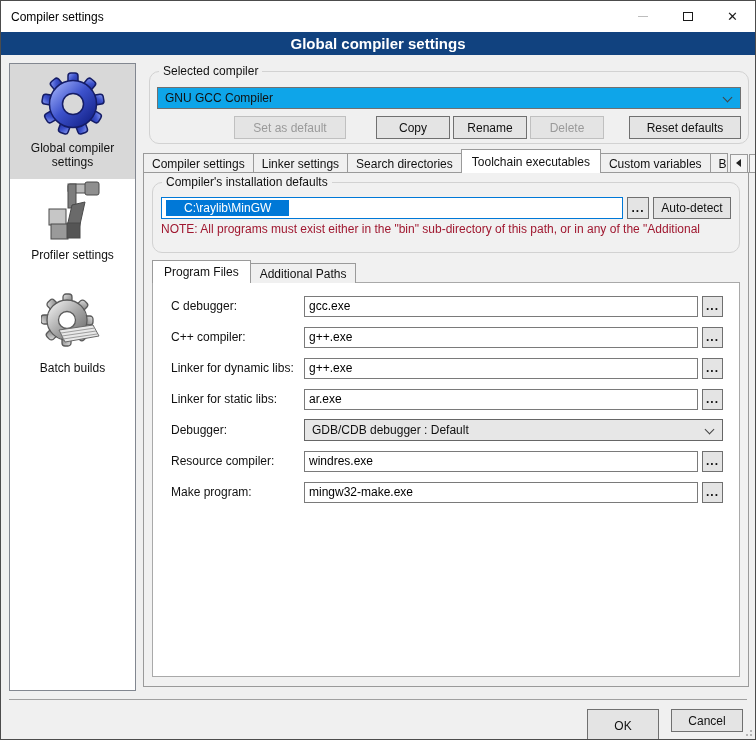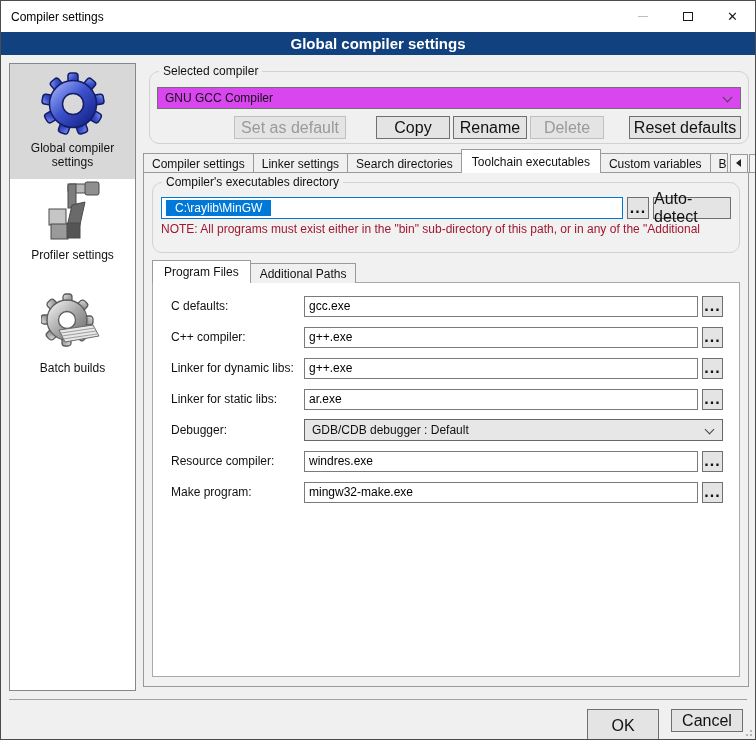--- a/index.html
+++ b/index.html
@@ -43,32 +43,32 @@
 
   
   .groupbox {
     position:absolute; border:1px solid #d2d2d2; border-radius:10px; background:transparent;
   }
   .legend {
     position:absolute; top:-8px; left:9px; background:#f0f0f0; padding:0 4px; font-size:12px;
   }
   .gb-compiler { left:148px; top:70px; width:600px; height:73px; }
   .combo {
-    height:22px; background:#d946ef; border:1px solid #707070; display:flex; align-items:center;
+    height:22px; background:#0ea5e9; border:1px solid #707070; display:flex; align-items:center;
     padding:0 7px; position:relative; cursor:default;
   }
   .combo .chev {
     position:absolute; right:9px; top:7px; width:7px; height:7px;
     border-right:1.3px solid #444; border-bottom:1.3px solid #444; transform:rotate(45deg); margin-top:-1px;
   }
   .gb-compiler .combo { margin:15px 7px 0 7px; }
   .btn-row { display:flex; align-items:center; margin:7px 7px 0 7px; }
   .btn {
     height:23px; background:#e4e4e4; border:1px solid #707070; display:flex; align-items:center;
-    justify-content:center; font-size:16px; cursor:default;
+    justify-content:center; font-size:12px; cursor:default;
   }
   .btn.disabled { border-color:#c0c0c0; color:#9a9a9a; }
   .b-setdef { width:112px; margin-left:auto; }
   .b-copy   { width:74px; margin-left:30px; }
   .b-rename { width:74px; margin-left:3px; }
   .b-delete { width:74px; margin-left:3px; }
   .b-reset  { width:112px; margin-left:25px; }
 
   
   .tabstrip { position:absolute; left:142px; top:149px; right:8px; height:23px; display:flex; align-items:flex-end; }
@@ -92,21 +92,21 @@
 
   
   .gb-install { left:8px; top:9px; width:588px; height:71px; border-color:#d2d2d2; }
   .gb-install .legend { background:#f1f1f1; }
   .install-row { display:flex; align-items:center; margin:14px 8px 0 8px; }
   .textbox {
     height:22px; background:#fff; border:1px solid #7a7a7a; display:flex; align-items:center;
     padding:0 4px; flex:1; font-size:12px; overflow:hidden; white-space:nowrap;
   }
   .textbox.focused { border:1px solid #0078d7; }
-  .textbox .sel { background:#0078d7; color:#fff; padding:1px 9px; }
+  .textbox .sel { background:#0078d7; color:#fff; padding:1px 18px; }
   .browse { width:22px; height:22px; margin-left:4px; font-weight:bold; letter-spacing:1px; }
   .autodetect { width:78px; height:22px; margin-left:4px; }
   .note {
     margin:3px 8px 0 8px; color:#a01830; font-size:12px; white-space:nowrap; overflow:hidden;
   }
 
   
   .subtabstrip { position:absolute; left:8px; top:87px; display:flex; align-items:flex-end; height:23px; z-index:3; }
   .subtab {
     height:20px; padding:0 9px; display:flex; align-items:center; background:#f0f0f0;
@@ -266,40 +266,40 @@
         </div>
       <div class="scr-btn">
           <span class="tri-r"></span>
         </div>
     </div>
   </div>
 
   <div class="tabpanel">
 
     <div class="groupbox gb-install">
-      <span class="legend">Compiler's executables directory</span>
+      <span class="legend">Compiler's installation defaults</span>
       <div class="install-row">
         <div class="textbox focused">
           <span class="sel">C:\raylib\MinGW</span>
         </div>
         <div class="btn browse">...</div>
         <div class="btn autodetect">Auto-detect</div>
       </div>
       <div class="note">NOTE: All programs must exist either in the "bin" sub-directory of this path, or in any of the "Additional</div>
     </div>
 
     <div class="subtabstrip">
       <div class="subtab active">Program Files</div>
       <div class="subtab">Additional Paths</div>
     </div>
 
     <div class="innerpanel">
 
       <div class="frow">
-        <span class="flabel">C defaults:</span>
+        <span class="flabel">C debugger:</span>
         <input class="textbox" type="text" value="gcc.exe" style="">
         <div class="btn browse">...</div>
       </div>
 
       <div class="frow">
         <span class="flabel">C++ compiler:</span>
         <input class="textbox" type="text" value="g++.exe" style="">
         <div class="btn browse">...</div>
       </div>
 

